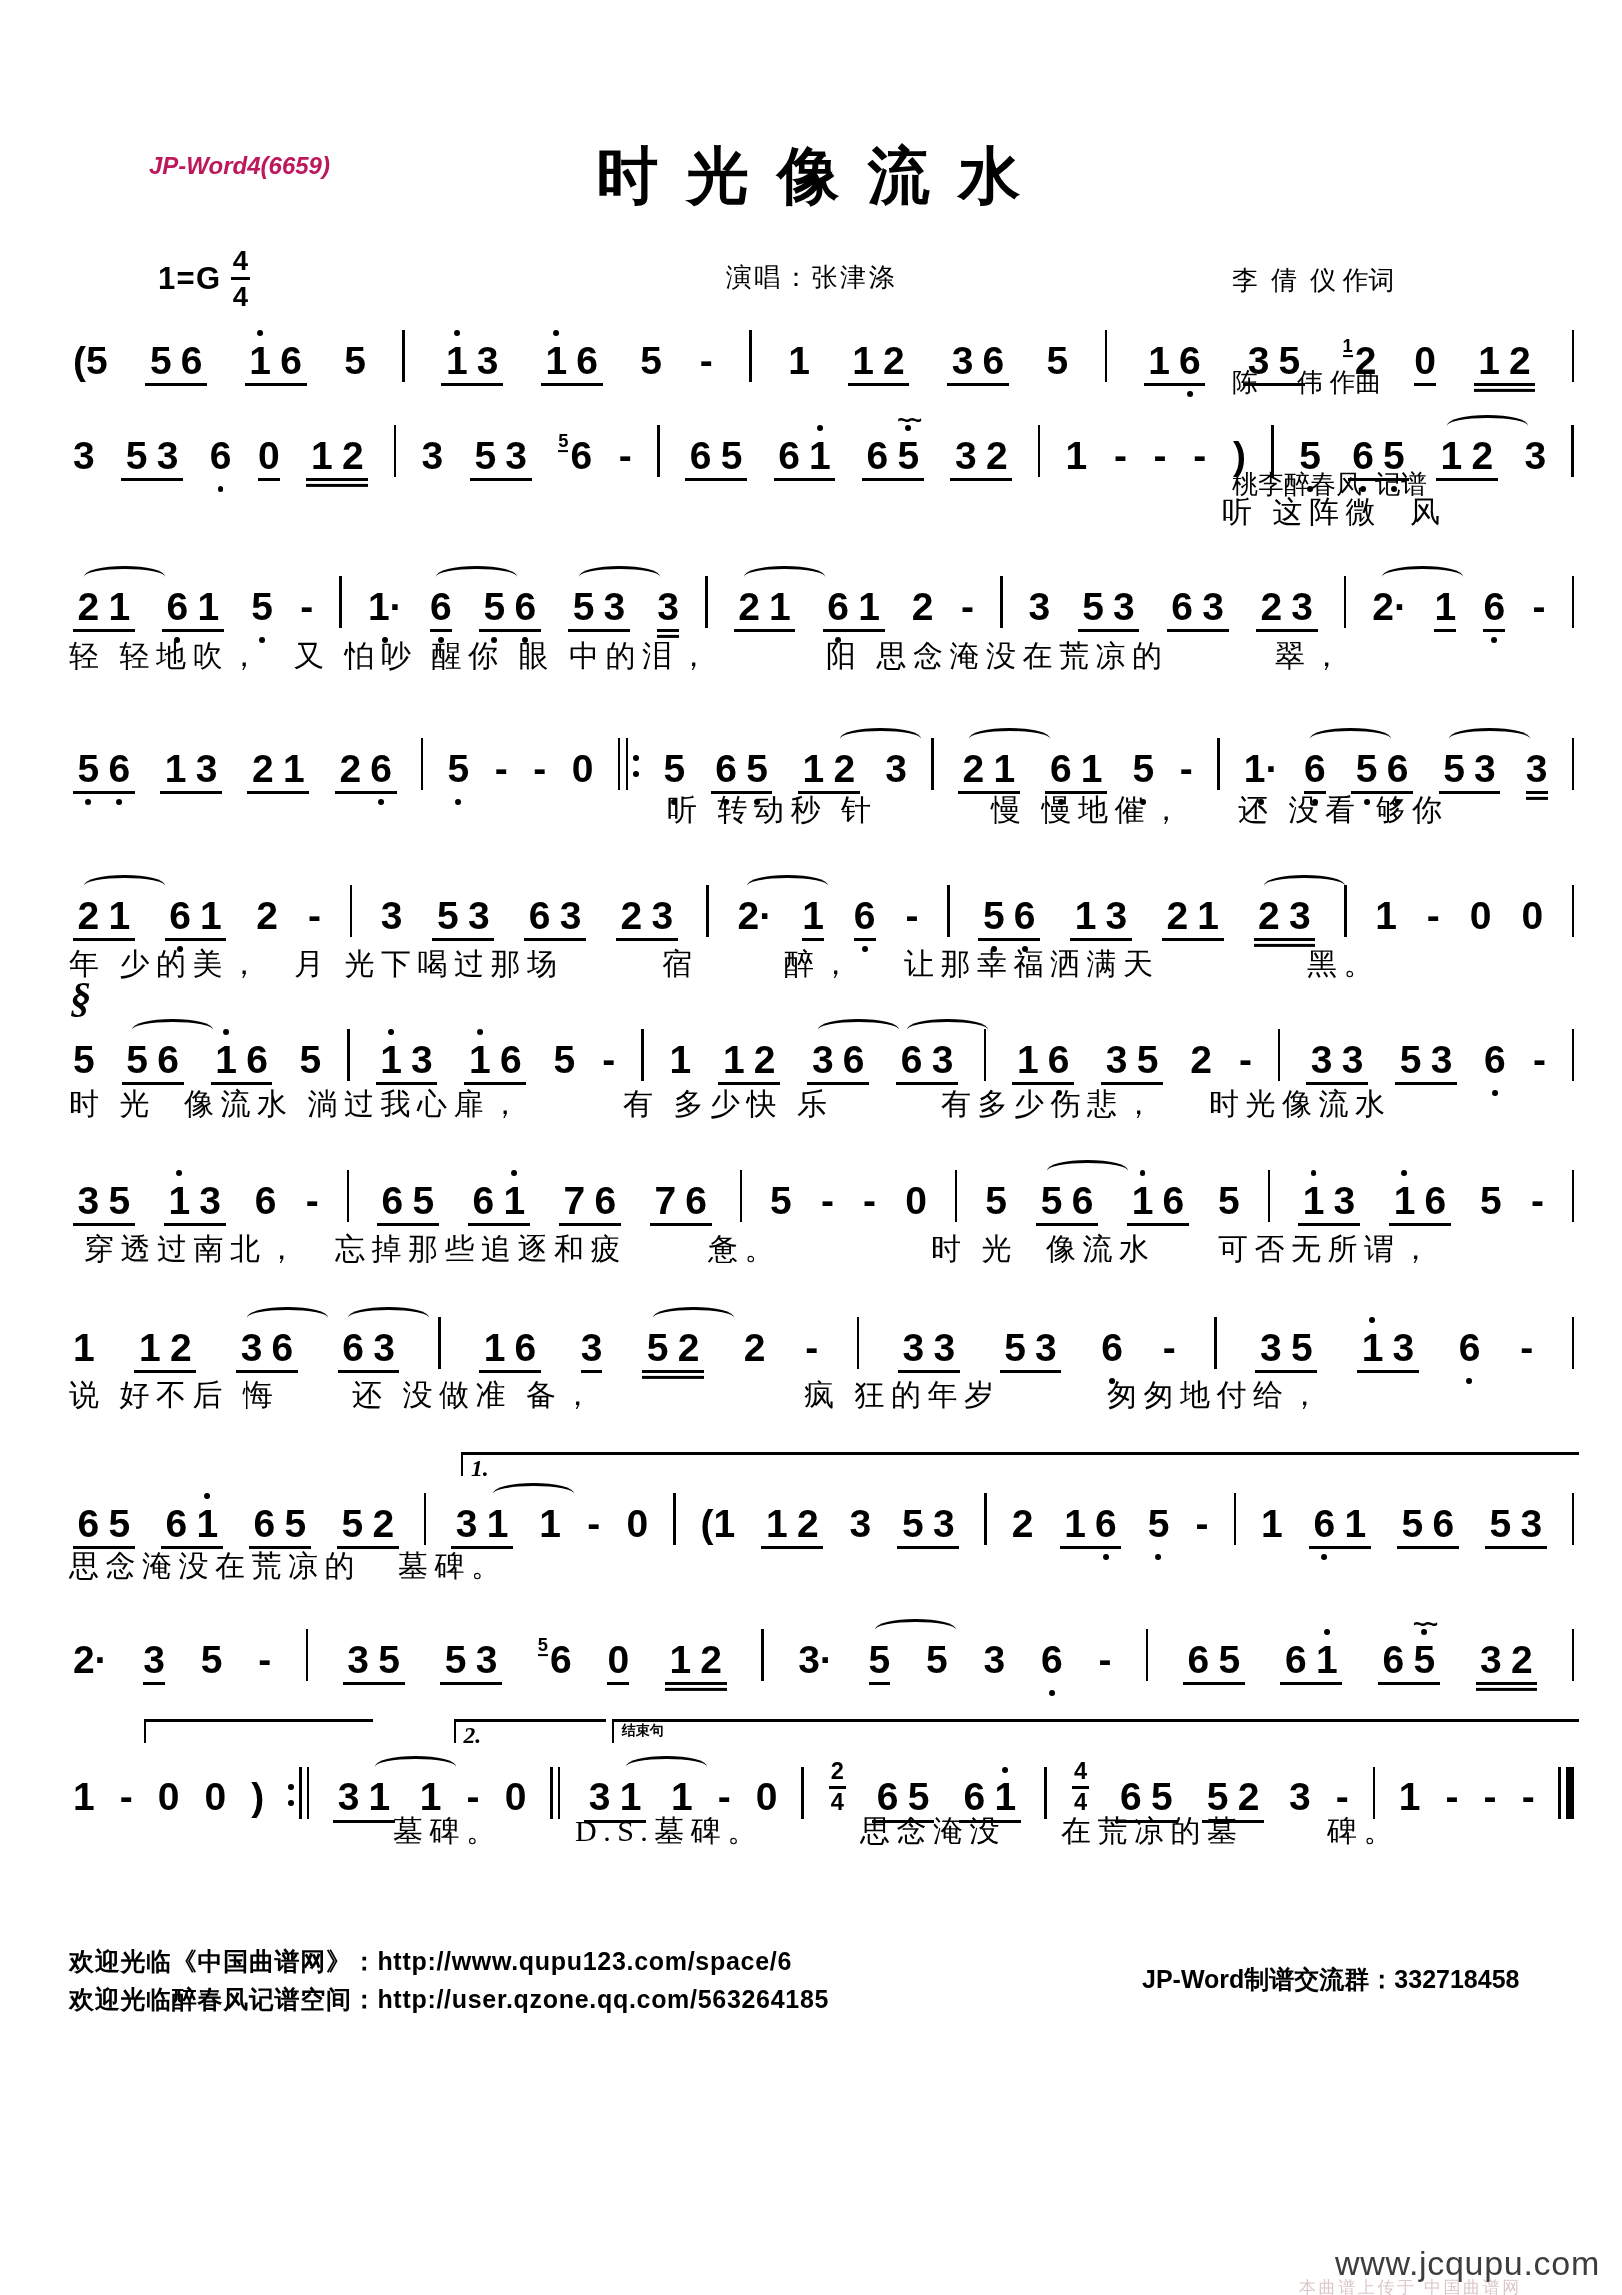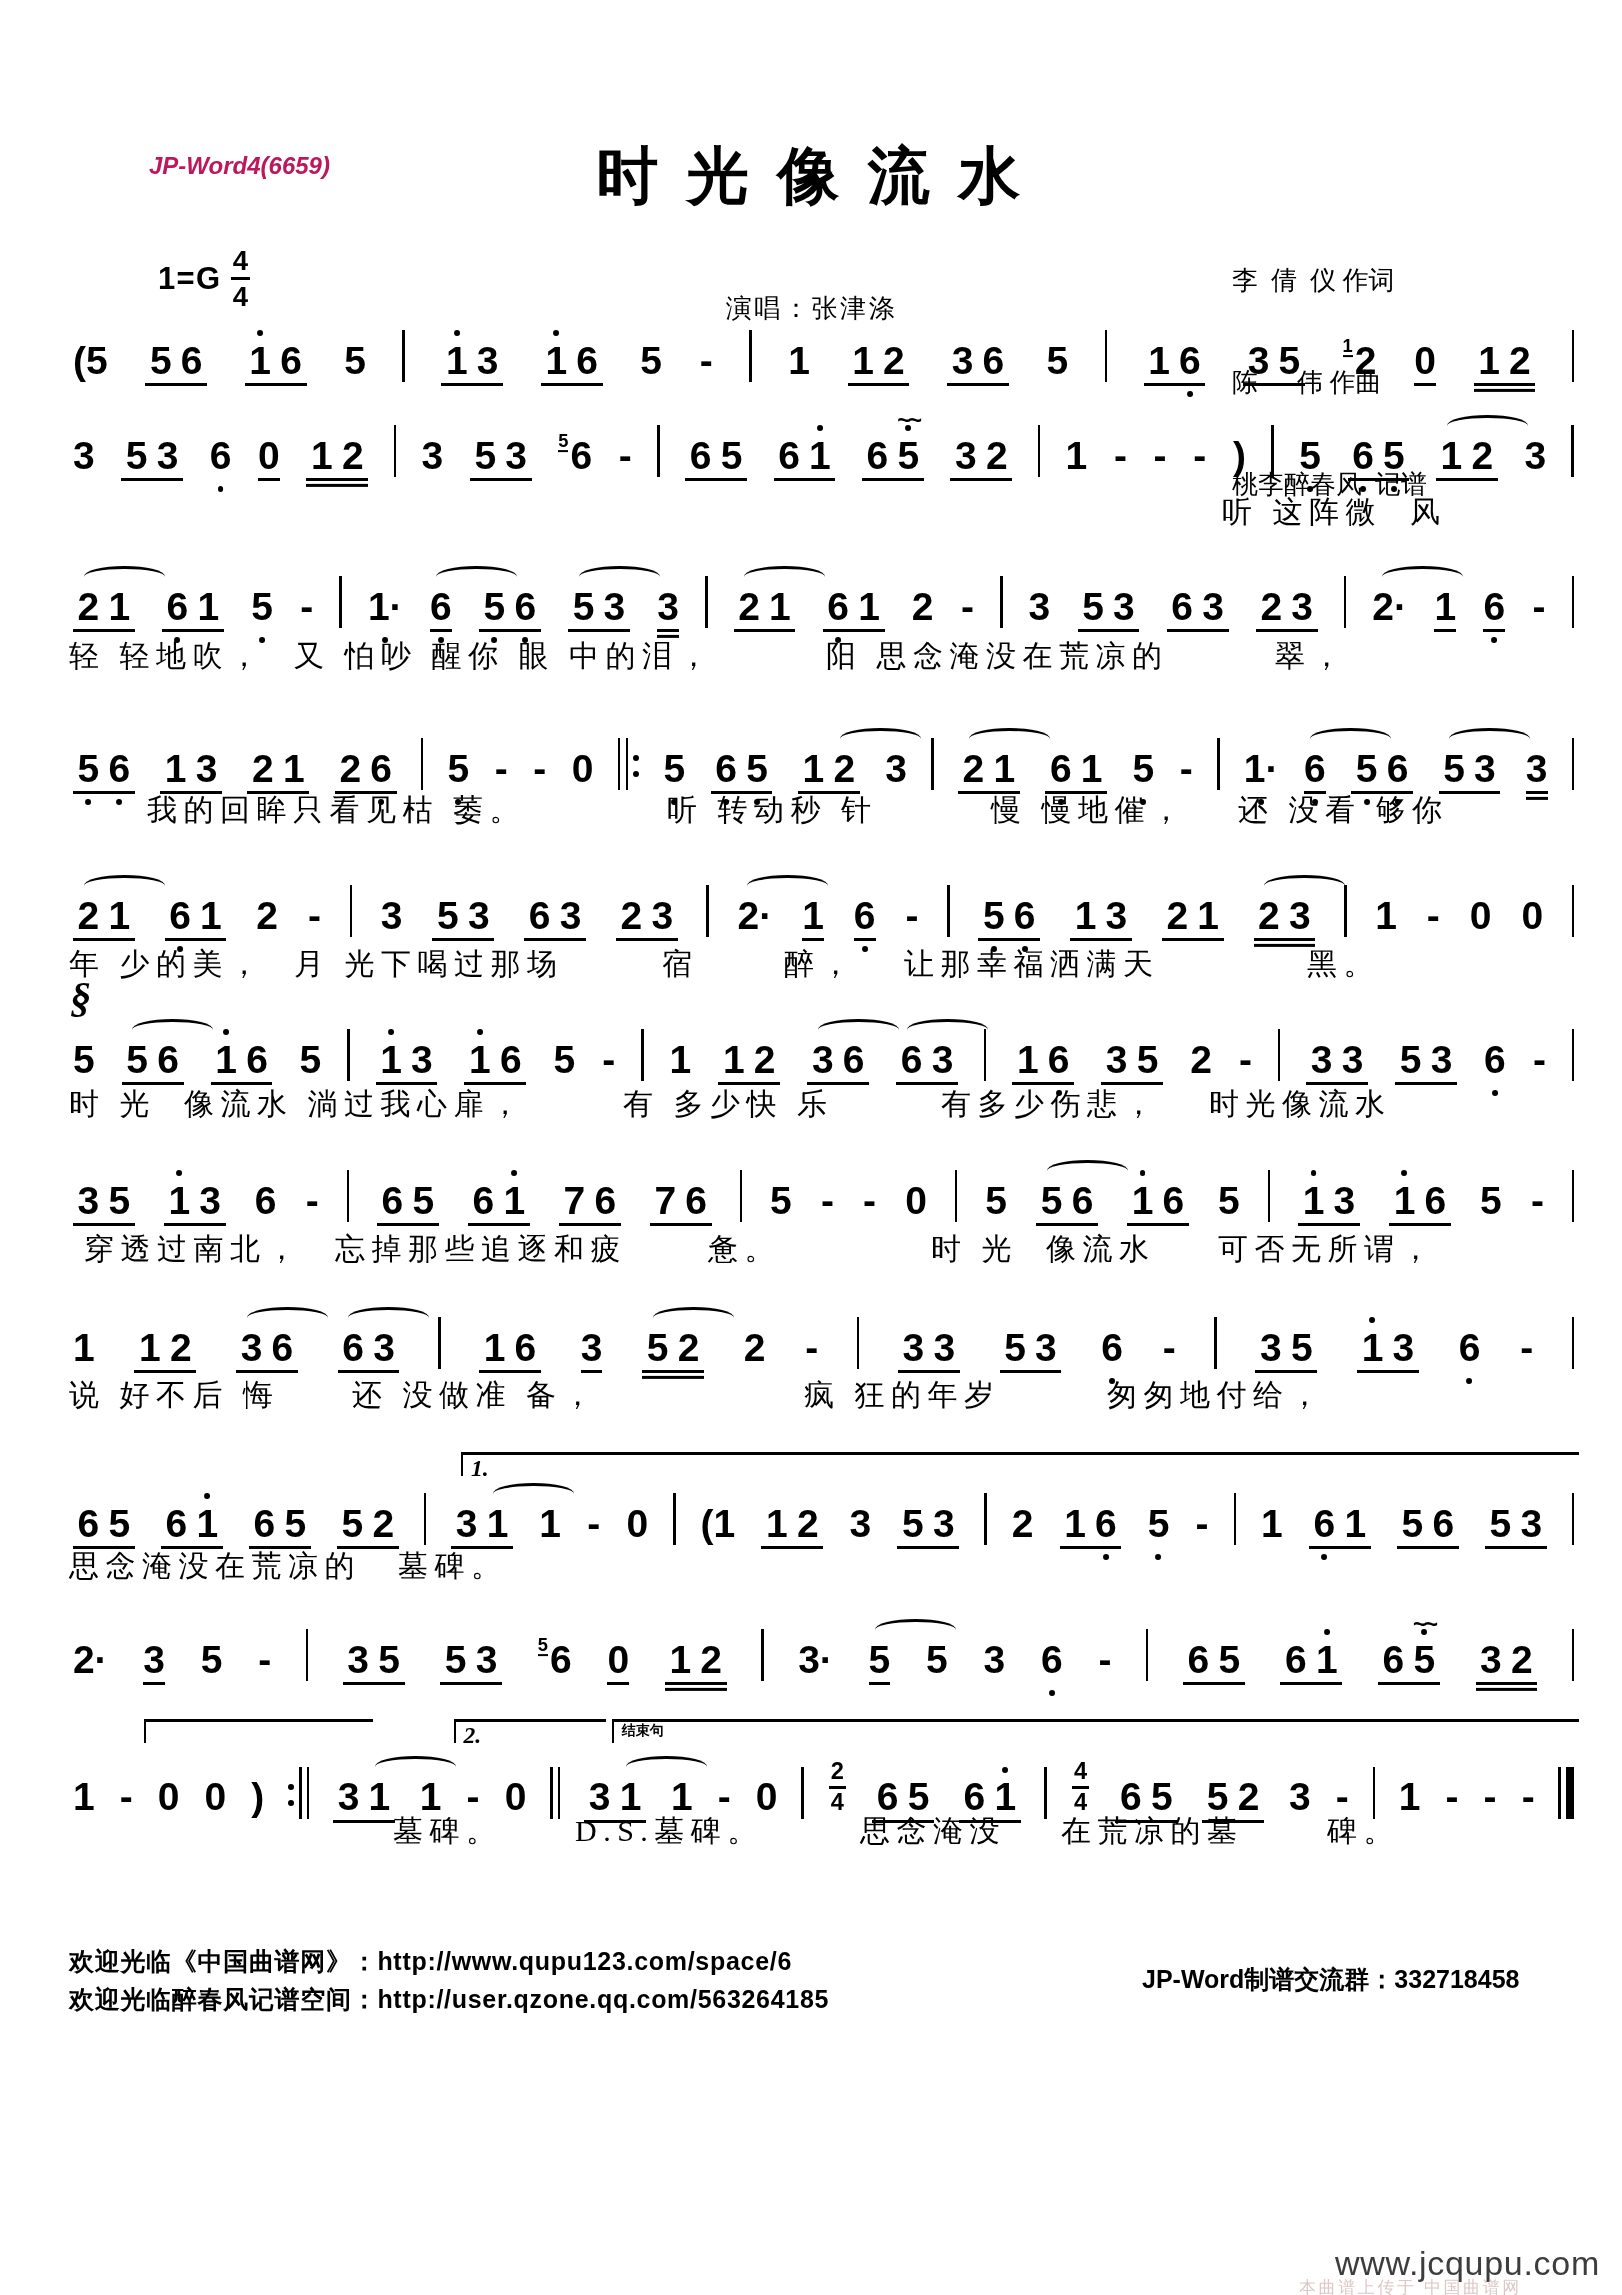--- a/index.html
+++ b/index.html
@@ -10,21 +10,21 @@
   .title{position:absolute;left:0;top:134px;width:100%;text-align:center;margin:0;
          font-family:"Liberation Serif",serif;font-size:62px;font-weight:bold;letter-spacing:6.5px;}
   .credits{position:absolute;left:1232px;top:196px;font-family:"Liberation Serif",serif;
            font-size:26px;line-height:34px;white-space:pre;}
   .keyrow{position:absolute;left:158px;top:247px;display:flex;align-items:center;}
   .keytxt{font-size:31px;font-weight:bold;letter-spacing:1.3px;}
   .tsig{display:inline-flex;flex-direction:column;align-items:center;font-weight:bold;line-height:1;}
   .keyrow .tsig{font-size:27.5px;margin-left:9.2px;}
   .tsl{width:19.6px;height:3.3px;background:#000;margin:2.6px 0;}
   .subtitle{position:absolute;left:0;top:260px;width:100%;text-align:center;font-size:26px;
-            font-family:"Liberation Serif",serif;letter-spacing:2.6px;margin-top:31px;}
+            font-family:"Liberation Serif",serif;letter-spacing:2.6px;}
   
   #score{position:absolute;left:0;top:0;width:1623px;height:2295px;}
   .sys{position:absolute;left:69px;width:1508px;}
   .nline{display:flex;justify-content:space-between;align-items:flex-end;font-size:39px;font-weight:bold;line-height:1;}
   .note{position:relative;display:inline-flex;align-items:flex-end;padding:10.5px 0 7.9px;margin:0 3.9px;}
   .bg .note{margin:0 4.6px;padding-left:0;padding-right:0;}
   .bg{position:relative;display:inline-flex;align-items:flex-end;margin:0 3.9px;}
   .num{display:inline-block;line-height:1;}
   .u1::after,.u2::after{content:"";position:absolute;left:0;right:0;bottom:1.3px;height:3.3px;background:#000;}
   .u2::after{box-shadow:0 5.9px 0 #000;}
@@ -633,21 +633,20 @@
           </span>
           <span class="note u2">
             <span class="num">3</span>
           </span>
           <span class="barw">
             <i class="bl"></i>
           </span>
         </div>
       </div>
       <div class="lrow" style="top: 790px;">
-        <span style="left: 147px;">我的回眸只看见枯 萎。</span>
         <span style="left: 667px;">听 转动秒 针</span>
         <span style="left: 991px; font-family: Liberation Serif, serif;">慢 慢地催，</span>
         <span style="left: 1238px;">还 没看 够你</span>
       </div>
       <div class="sys" style="top: 885px;">
         <div class="nline">
           <span class="bg u1">
             <span class="note">
               <span class="num">2</span>
               <i class="slur" style="width: 81px;"></i>

